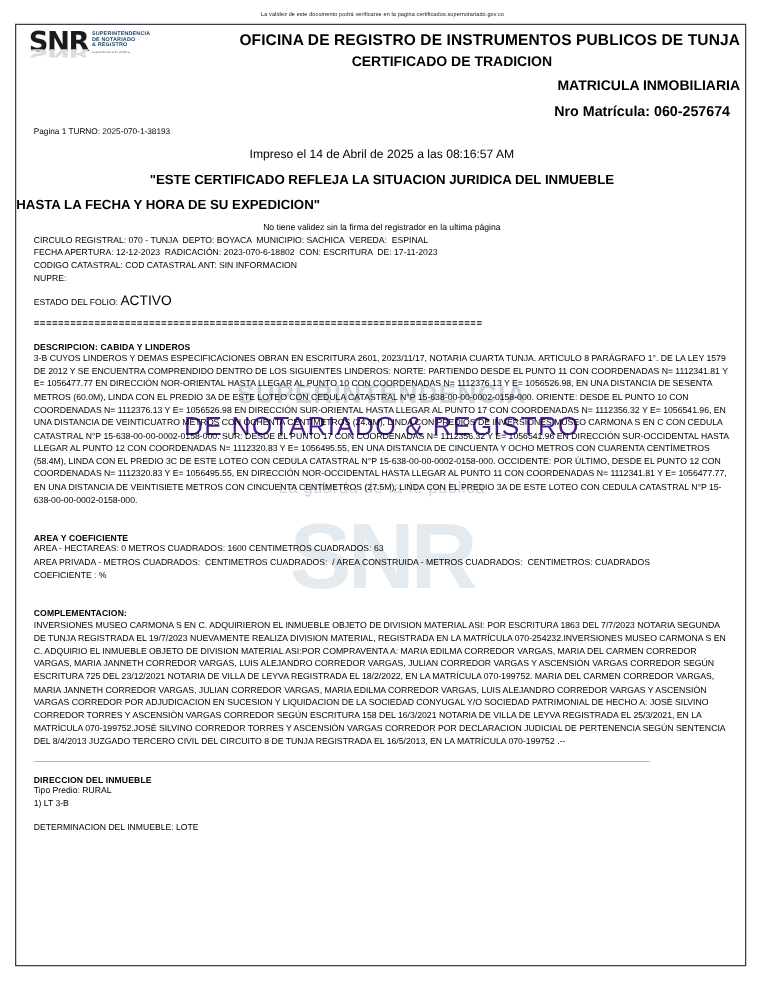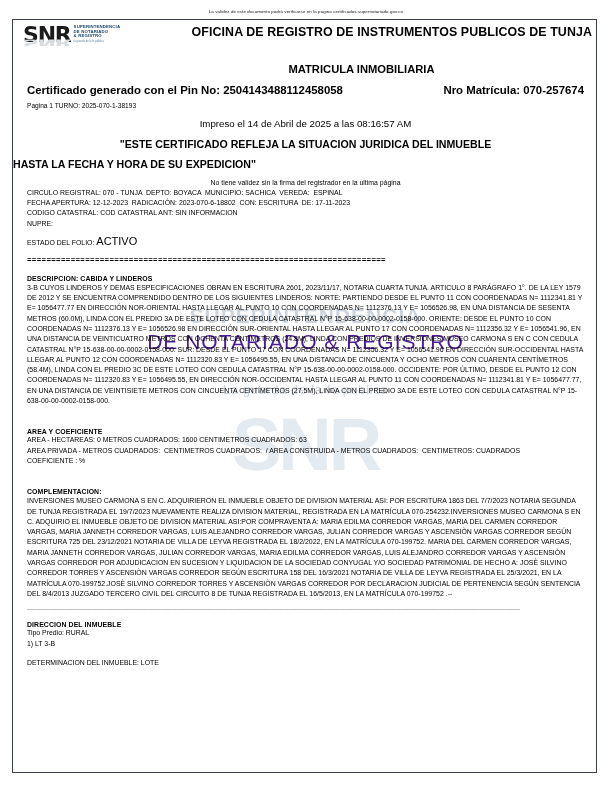--- a/index.html
+++ b/index.html
@@ -176,21 +176,21 @@
     top: 24px;
     text-align: center;
     font-size: 11.2px;
     font-weight: bold;
   }
   .title-3 {
     position: absolute;
     left: 118px;
     right: 6px;
     top: 43px;
-    text-align: center;
+    text-align: right;
     font-size: 11.2px;
     font-weight: bold;
   }
 
   
   .pin-row {
     position: relative;
     margin-top: 2px;
     padding: 0 14px;
     height: 17px;
@@ -332,26 +332,26 @@
             <span class="lw">SUPERINTENDENCIA</span>
             <span class="lw">DE NOTARIADO</span>
             <span class="lw">&amp; REGISTRO</span>
             <span class="lw-tag">la guarda de la fe pública</span>
           </div>
         </div>
         <div class="logo-reflection">SNR</div>
       </div>
 
       <div class="title-1">OFICINA DE REGISTRO DE INSTRUMENTOS PUBLICOS DE TUNJA</div>
+      <div class="title-2">CERTIFICADO DE TRADICION</div>
       <div class="title-3">MATRICULA INMOBILIARIA</div>
     </div>
 
     <div class="pin-row">
-      <div class="pin-label">Certificado generado con el Pin No: 2504143488112458058</div>
-      <div class="matricula-label">Nro Matrícula: 070-257674</div>
+      <div class="matricula-label">Nro Matrícula: 060-257674</div>
     </div>
     <div class="pagina-line">Pagina 1 TURNO: 2025-070-1-38193</div>
 
     <div class="impreso">Impreso el 14 de Abril de 2025 a las 08:16:57 AM</div>
     <div class="quote-1">"ESTE CERTIFICADO REFLEJA LA SITUACION JURIDICA DEL INMUEBLE</div>
     <div class="quote-2">HASTA LA FECHA Y HORA DE SU EXPEDICION"</div>
     <div class="novalid">No tiene validez sin la firma del registrador en la ultima página</div>
 
     <div class="fields">
       <div class="field-line">CIRCULO REGISTRAL: 070 - TUNJA  DEPTO: BOYACA  MUNICIPIO: SACHICA  VEREDA:  ESPINAL</div>

